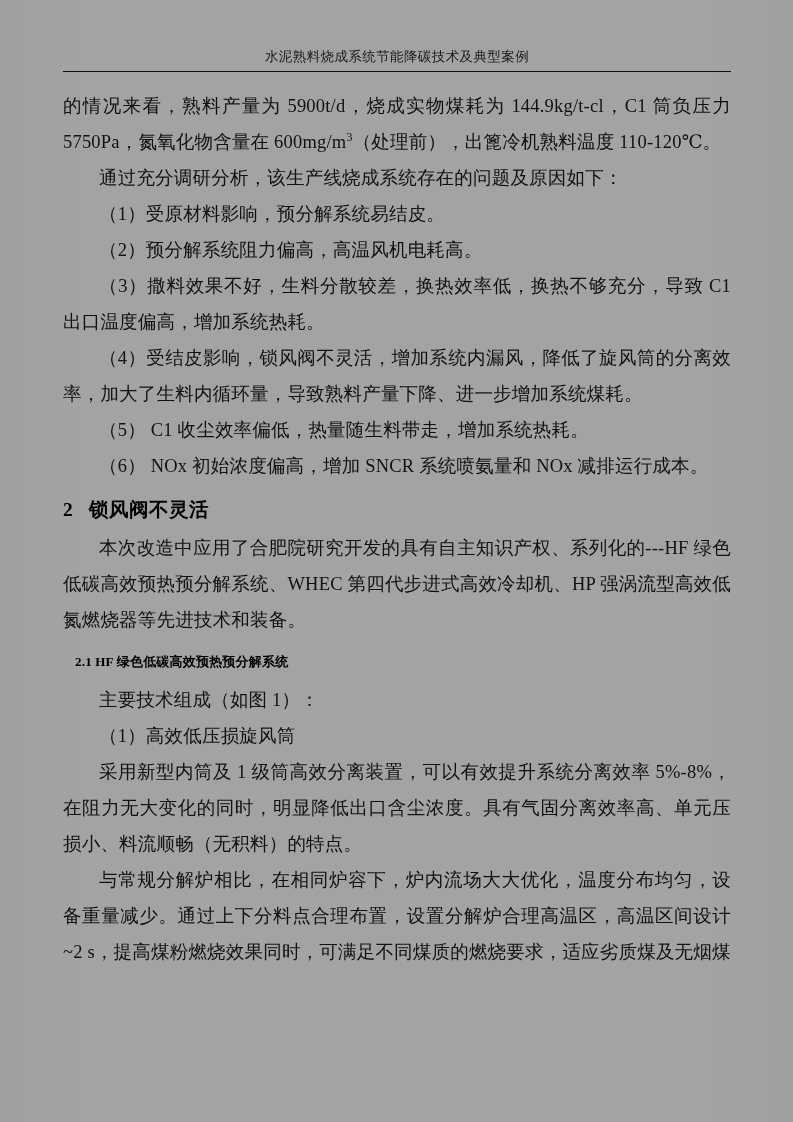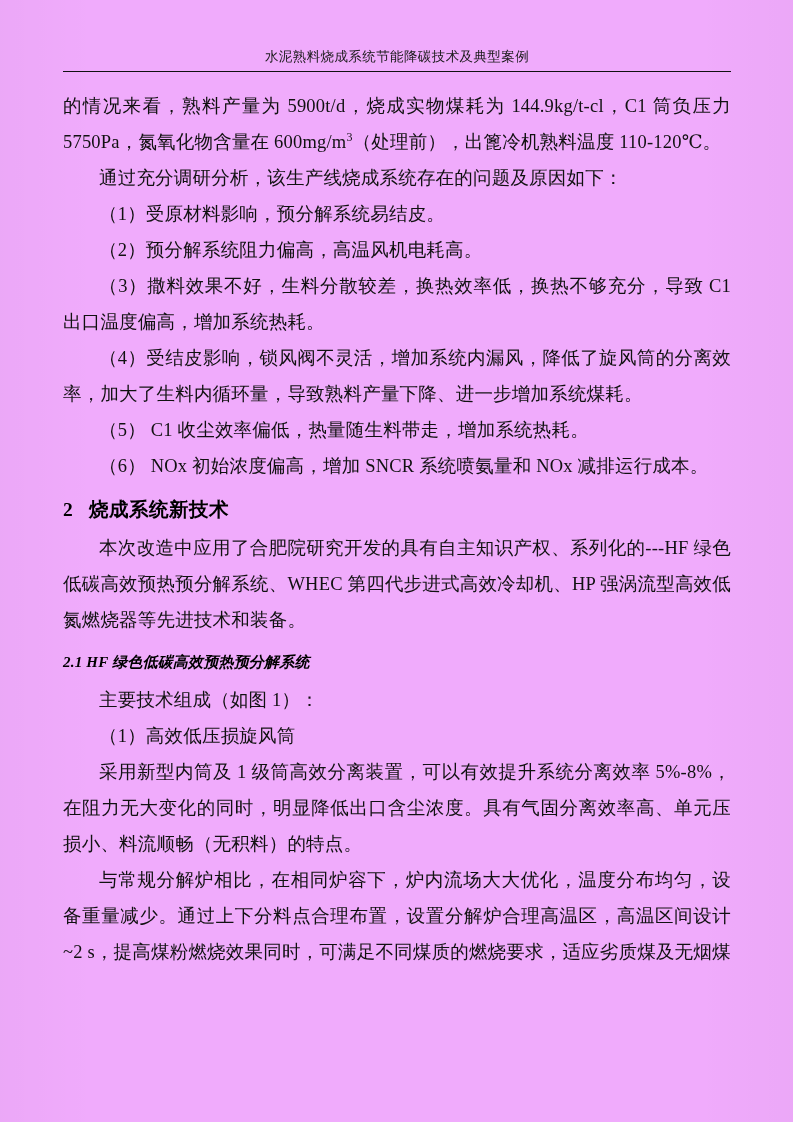--- a/index.html
+++ b/index.html
@@ -13,21 +13,21 @@
     font-family: "Liberation Serif", "DejaVu Serif", serif;
     color: #000000;
     position: relative;
     overflow: hidden;
   }
   .page {
     position: absolute;
     left: 0; top: 0;
     width: 793px;
     height: 1122px;
-    background: #f0abfc;
+    background: #a3a3a3;
   }
   
   .page::before {
     content: "";
     position: absolute;
     left: 0; top: 0; right: 0; bottom: 0;
     background:
       linear-gradient(90deg, rgba(0,0,0,0.018) 0%, rgba(0,0,0,0) 12%, rgba(0,0,0,0) 88%, rgba(0,0,0,0.02) 100%);
     pointer-events: none;
   }
@@ -71,26 +71,25 @@
     font-weight: bold;
     margin: 8px 0 2px 0;
     line-height: 36px;
     letter-spacing: 0.5px;
   }
   h2.sec .num {
     display: inline-block;
     min-width: 26px;
   }
   h3.subsec {
-    font-size: 15px;
+    font-size: 13px;
     font-weight: bold;
-    margin: 6px 0 2px 0;
+    margin: 6px 0 2px 12px;
     line-height: 36px;
     letter-spacing: 0.2px;
-    font-style: italic;
   }
   .footer {
     position: absolute;
     left: 63px;
     top: 1048px;
     width: 668px;
   }
   .footer-rule {
     border-top: 1.1px solid #111;
     margin-bottom: 6px;
@@ -127,21 +126,21 @@
 
     <p class="indent">通过充分调研分析，该生产线烧成系统存在的问题及原因如下：</p>
 
     <p class="indent">（1）受原材料影响，预分解系统易结皮。</p>
     <p class="indent">（2）预分解系统阻力偏高，高温风机电耗高。</p>
     <p class="indent">（3）撒料效果不好，生料分散较差，换热效率低，换热不够充分，导致 C1 出口温度偏高，增加系统热耗。</p>
     <p class="indent">（4）受结皮影响，锁风阀不灵活，增加系统内漏风，降低了旋风筒的分离效率，加大了生料内循环量，导致熟料产量下降、进一步增加系统煤耗。</p>
     <p class="indent">（5） C1 收尘效率偏低，热量随生料带走，增加系统热耗。</p>
     <p class="indent">（6） NOx 初始浓度偏高，增加 SNCR 系统喷氨量和 NOx 减排运行成本。</p>
 
-    <h2 class="sec"><span class="num">2</span><span>烧成系统新技术</span></h2>
+    <h2 class="sec"><span class="num">2</span><span>锁风阀不灵活</span></h2>
 
     <p class="indent">本次改造中应用了合肥院研究开发的具有自主知识产权、系列化的---HF 绿色低碳高效预热预分解系统、WHEC 第四代步进式高效冷却机、HP 强涡流型高效低氮燃烧器等先进技术和装备。</p>
 
     <h3 class="subsec"><span>2.1</span>&nbsp;<span>HF 绿色低碳高效预热预分解系统</span></h3>
 
     <p class="indent">主要技术组成（如图 1）：</p>
     <p class="indent">（1）高效低压损旋风筒</p>
     <p class="indent">采用新型内筒及 1 级筒高效分离装置，可以有效提升系统分离效率 5%-8%，在阻力无大变化的同时，明显降低出口含尘浓度。具有气固分离效率高、单元压损小、料流顺畅（无积料）的特点。</p>
     <p class="indent">与常规分解炉相比，在相同炉容下，炉内流场大大优化，温度分布均匀，设备重量减少。通过上下分料点合理布置，设置分解炉合理高温区，高温区间设计~2 s，提高煤粉燃烧效果同时，可满足不同煤质的燃烧要求，适应劣质煤及无烟煤</p>
 

